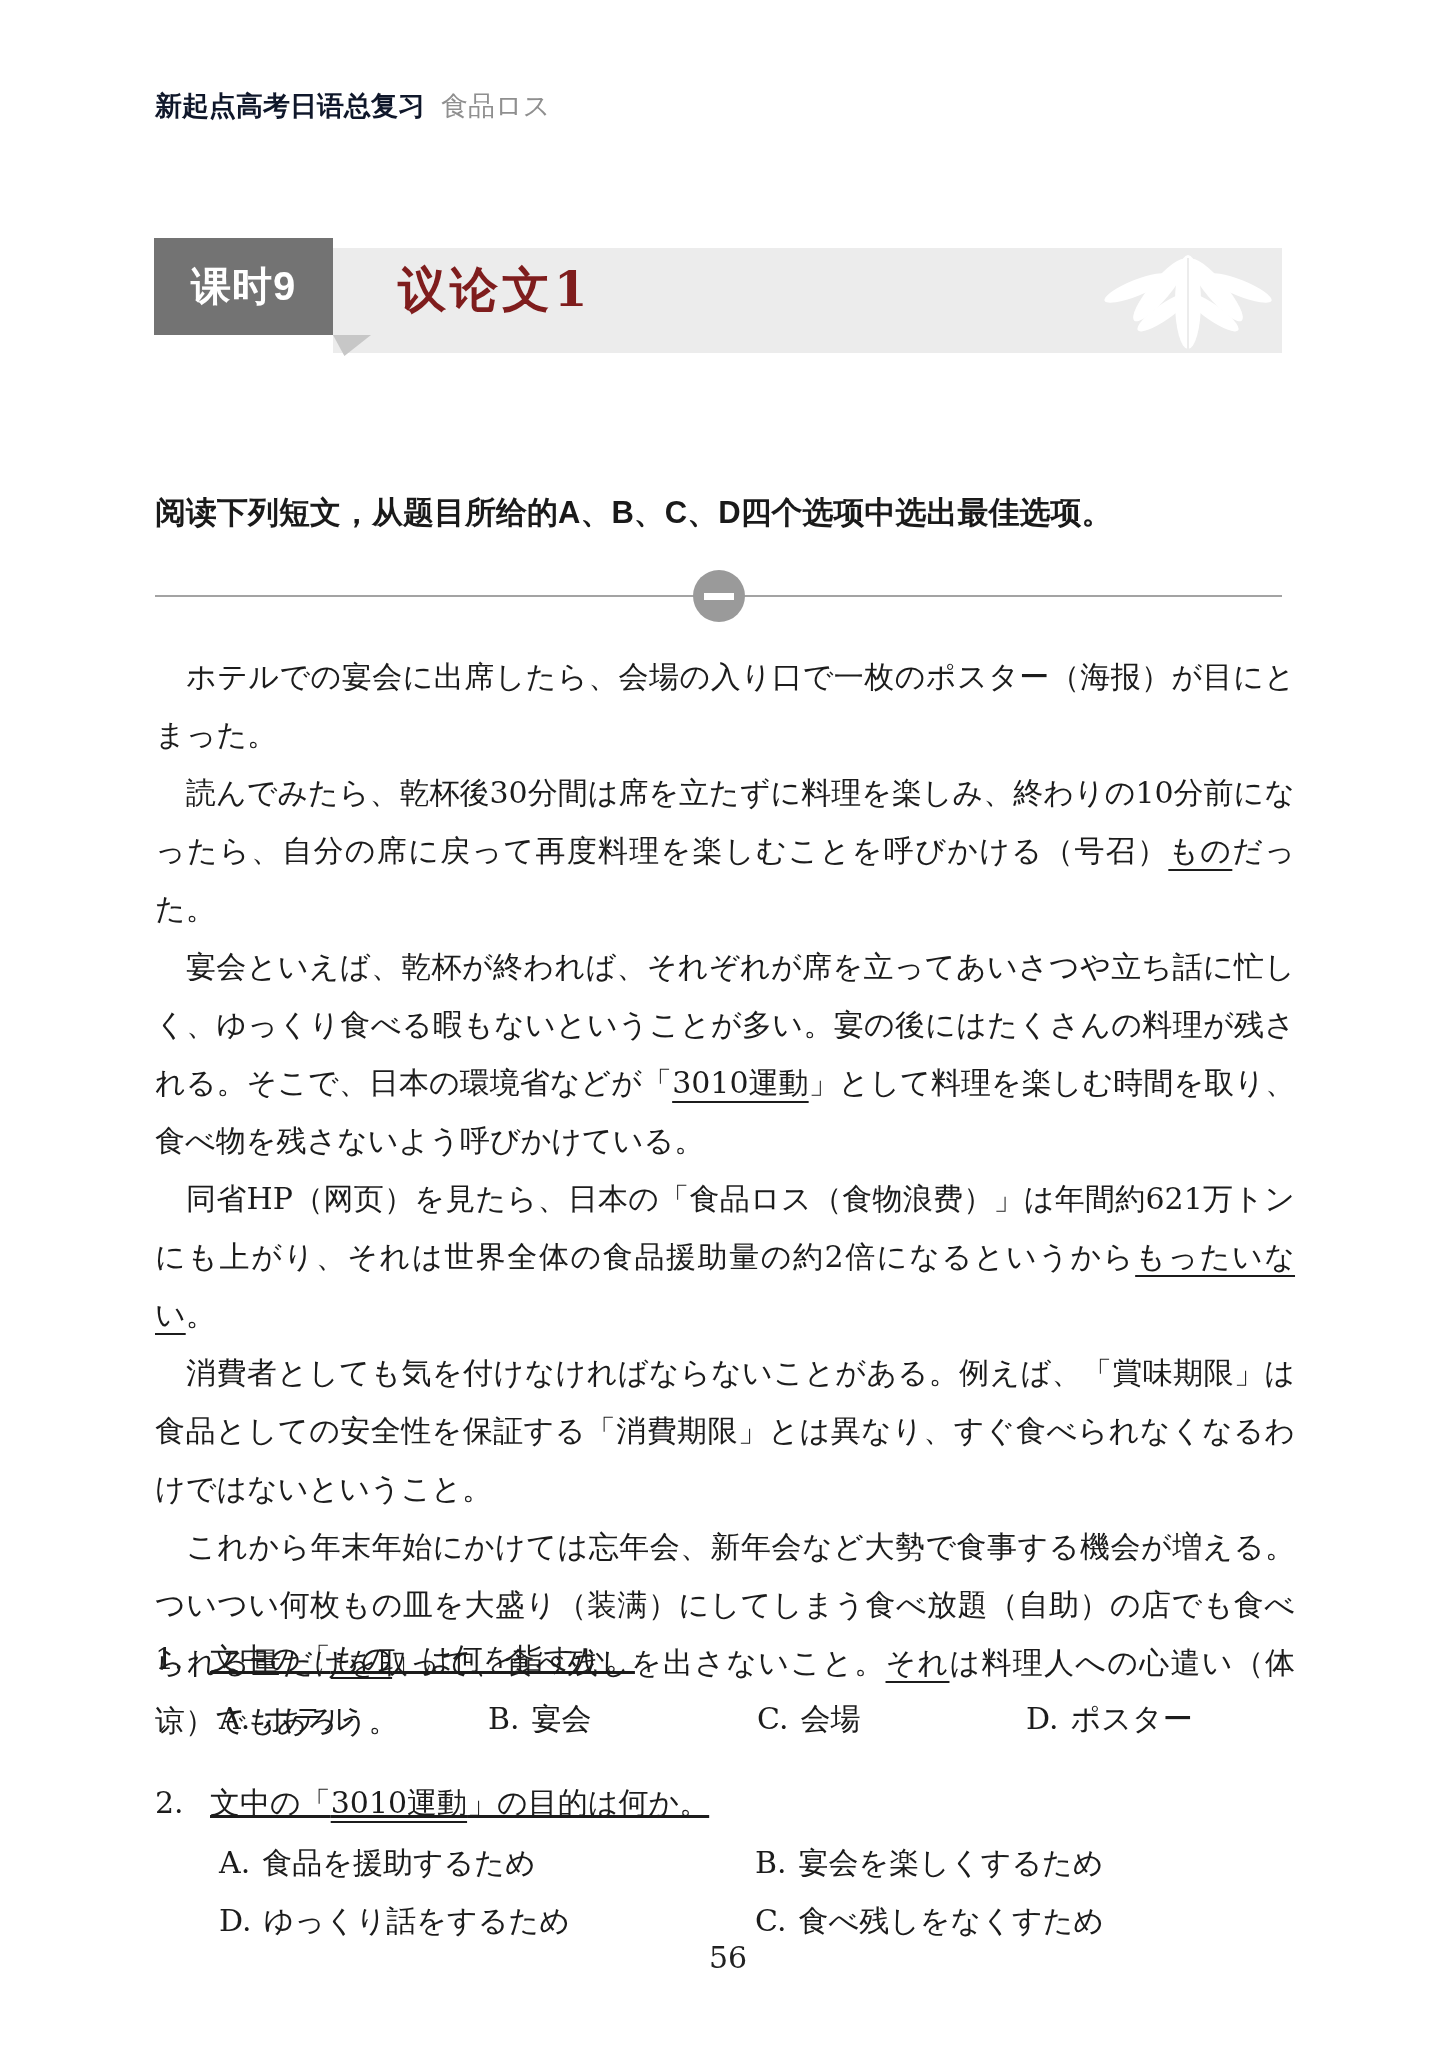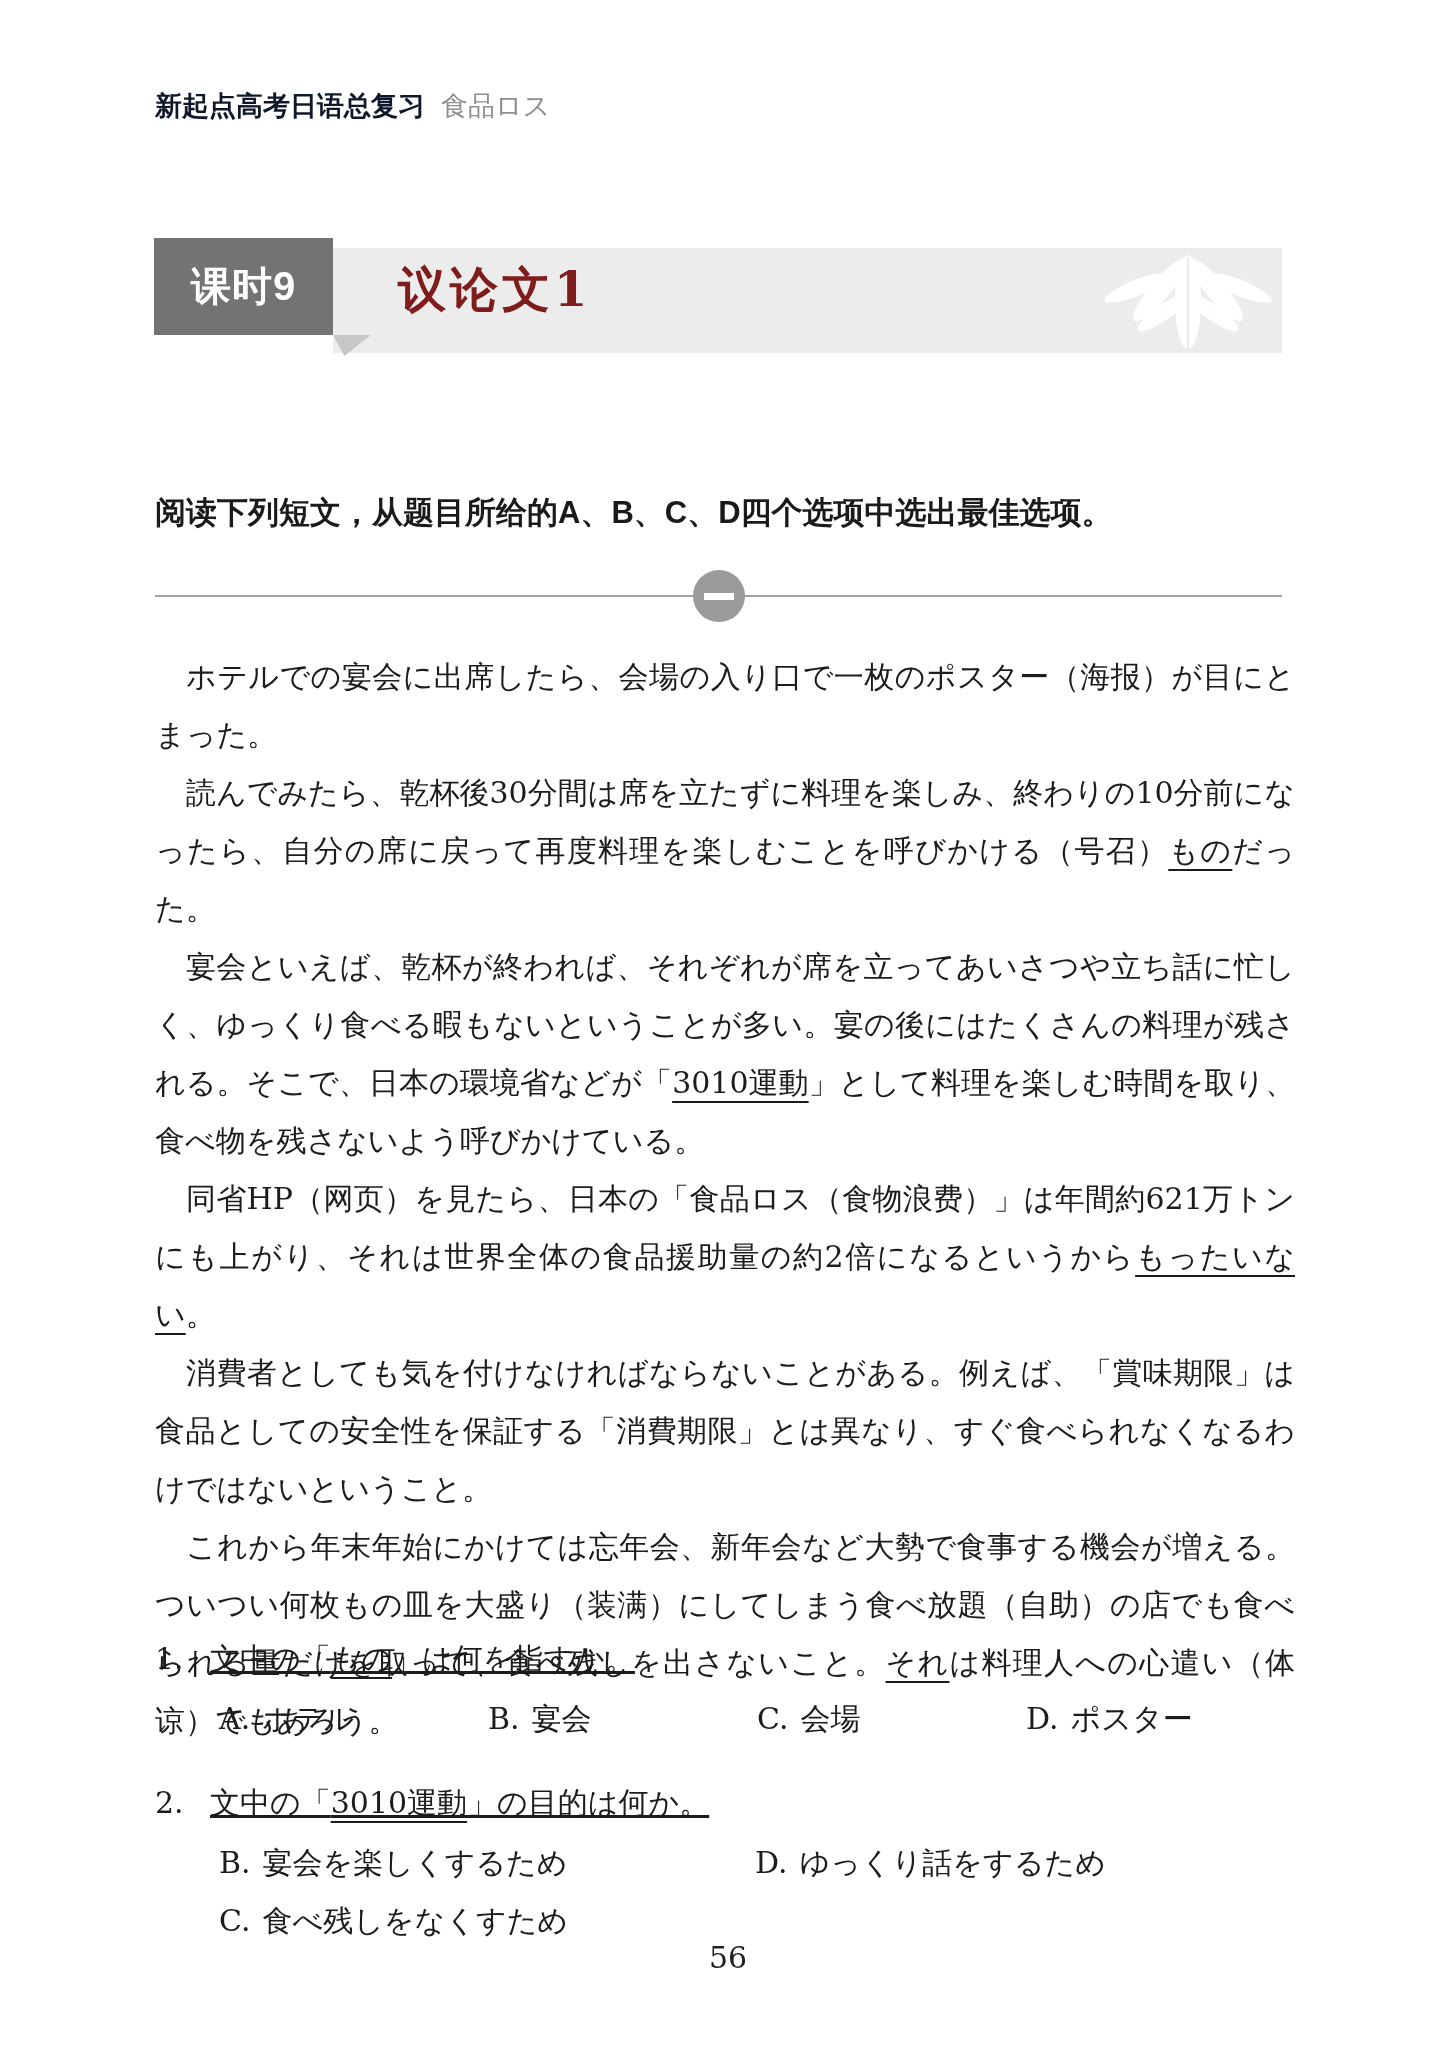--- a/index.html
+++ b/index.html
@@ -104,20 +104,21 @@
         <div class="q-options row-4">
           <span class="option"><span class="opt-label">A.</span><span>ホテル</span></span>
           <span class="option"><span class="opt-label">B.</span><span>宴会</span></span>
           <span class="option"><span class="opt-label">C.</span><span>会場</span></span>
           <span class="option"><span class="opt-label">D.</span><span>ポスター</span></span>
         </div>
       </div>
       <div class="question">
         <div class="q-stem"><span class="q-num">2.</span><span>文中の「</span><span class="u">3010運動</span><span>」の目的は何か。</span></div>
         <div class="q-options grid-2x2">
+          <span class="option"><span class="opt-label">A.</span><span>食品を援助するため</span></span>
           <span class="option"><span class="opt-label">B.</span><span>宴会を楽しくするため</span></span>
           <span class="option"><span class="opt-label">D.</span><span>ゆっくり話をするため</span></span>
           <span class="option"><span class="opt-label">C.</span><span>食べ残しをなくすため</span></span>
         </div>
       </div>
     </section>
 
   <footer>56</footer>
 
 </div>

